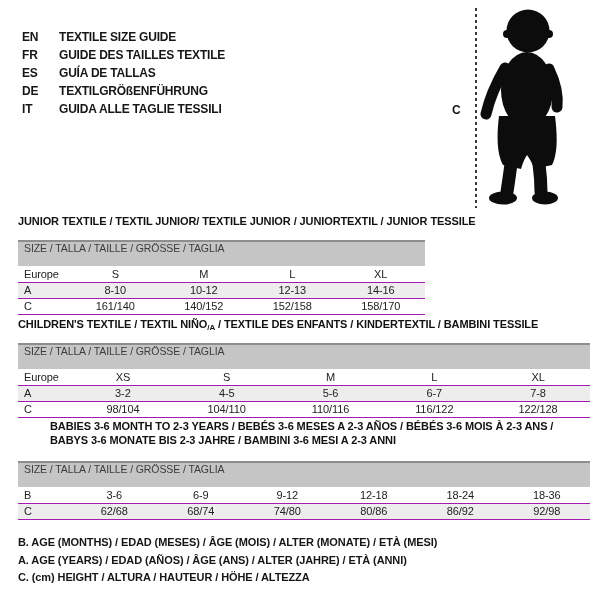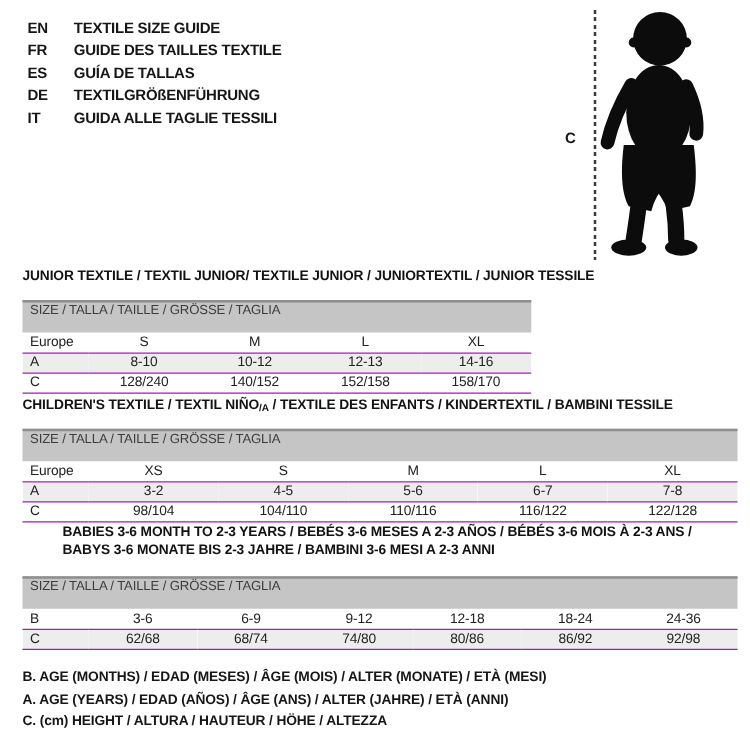--- a/index.html
+++ b/index.html
@@ -5,21 +5,21 @@
   * { margin:0; padding:0; box-sizing:border-box; }
   html,body { width:600px; height:600px; }
   body {
     position:relative;
     background:#ffffff;
     font-family:"Liberation Sans", sans-serif;
     color:#161616;
     overflow:hidden;
   }
   
-  .lang-block { position:absolute; left:22px; top:13px; }
+  .lang-block { position:absolute; left:22px; top:28px; }
   .lang-row { display:flex; line-height:18px; font-size:12px; font-weight:bold; letter-spacing:-0.2px; }
   .lang-code { width:37px; }
   
   .height-line {
     position:absolute; left:475px; top:8px; width:2px; height:200px;
     background:repeating-linear-gradient(to bottom,#3a3a3a 0 3px,transparent 3px 6px);
   }
   .height-marker { position:absolute; left:452px; top:103px; font-size:12px; font-weight:bold; }
   .baby-svg { position:absolute; left:479px; top:6px; }
   
@@ -118,21 +118,21 @@
     </tr>
     <tr class="stripe">
       <td class="lbl">A</td>
       <td>8-10</td>
       <td>10-12</td>
       <td>12-13</td>
       <td>14-16</td>
     </tr>
     <tr>
       <td class="lbl">C</td>
-      <td>128/240</td>
+      <td>161/140</td>
       <td>140/152</td>
       <td>152/158</td>
       <td>158/170</td>
     </tr>
   </tbody>
     </table>
 </div>
 
 <div class="section-title title-children"><span>CHILDREN'S TEXTILE / TEXTIL NIÑO</span><span class="sub-a">/A</span><span> / TEXTILE DES ENFANTS / KINDERTEXTIL / BAMBINI TESSILE</span></div>
 <div class="table-wrap tw-children">
@@ -192,21 +192,21 @@
         <col>
       </colgroup>
     <tbody>
         <tr>
       <td class="lbl">B</td>
       <td>3-6</td>
       <td>6-9</td>
       <td>9-12</td>
       <td>12-18</td>
       <td>18-24</td>
-      <td>24-36</td>
+      <td>18-36</td>
     </tr>
     <tr class="stripe">
       <td class="lbl">C</td>
       <td>62/68</td>
       <td>68/74</td>
       <td>74/80</td>
       <td>80/86</td>
       <td>86/92</td>
       <td>92/98</td>
     </tr>

